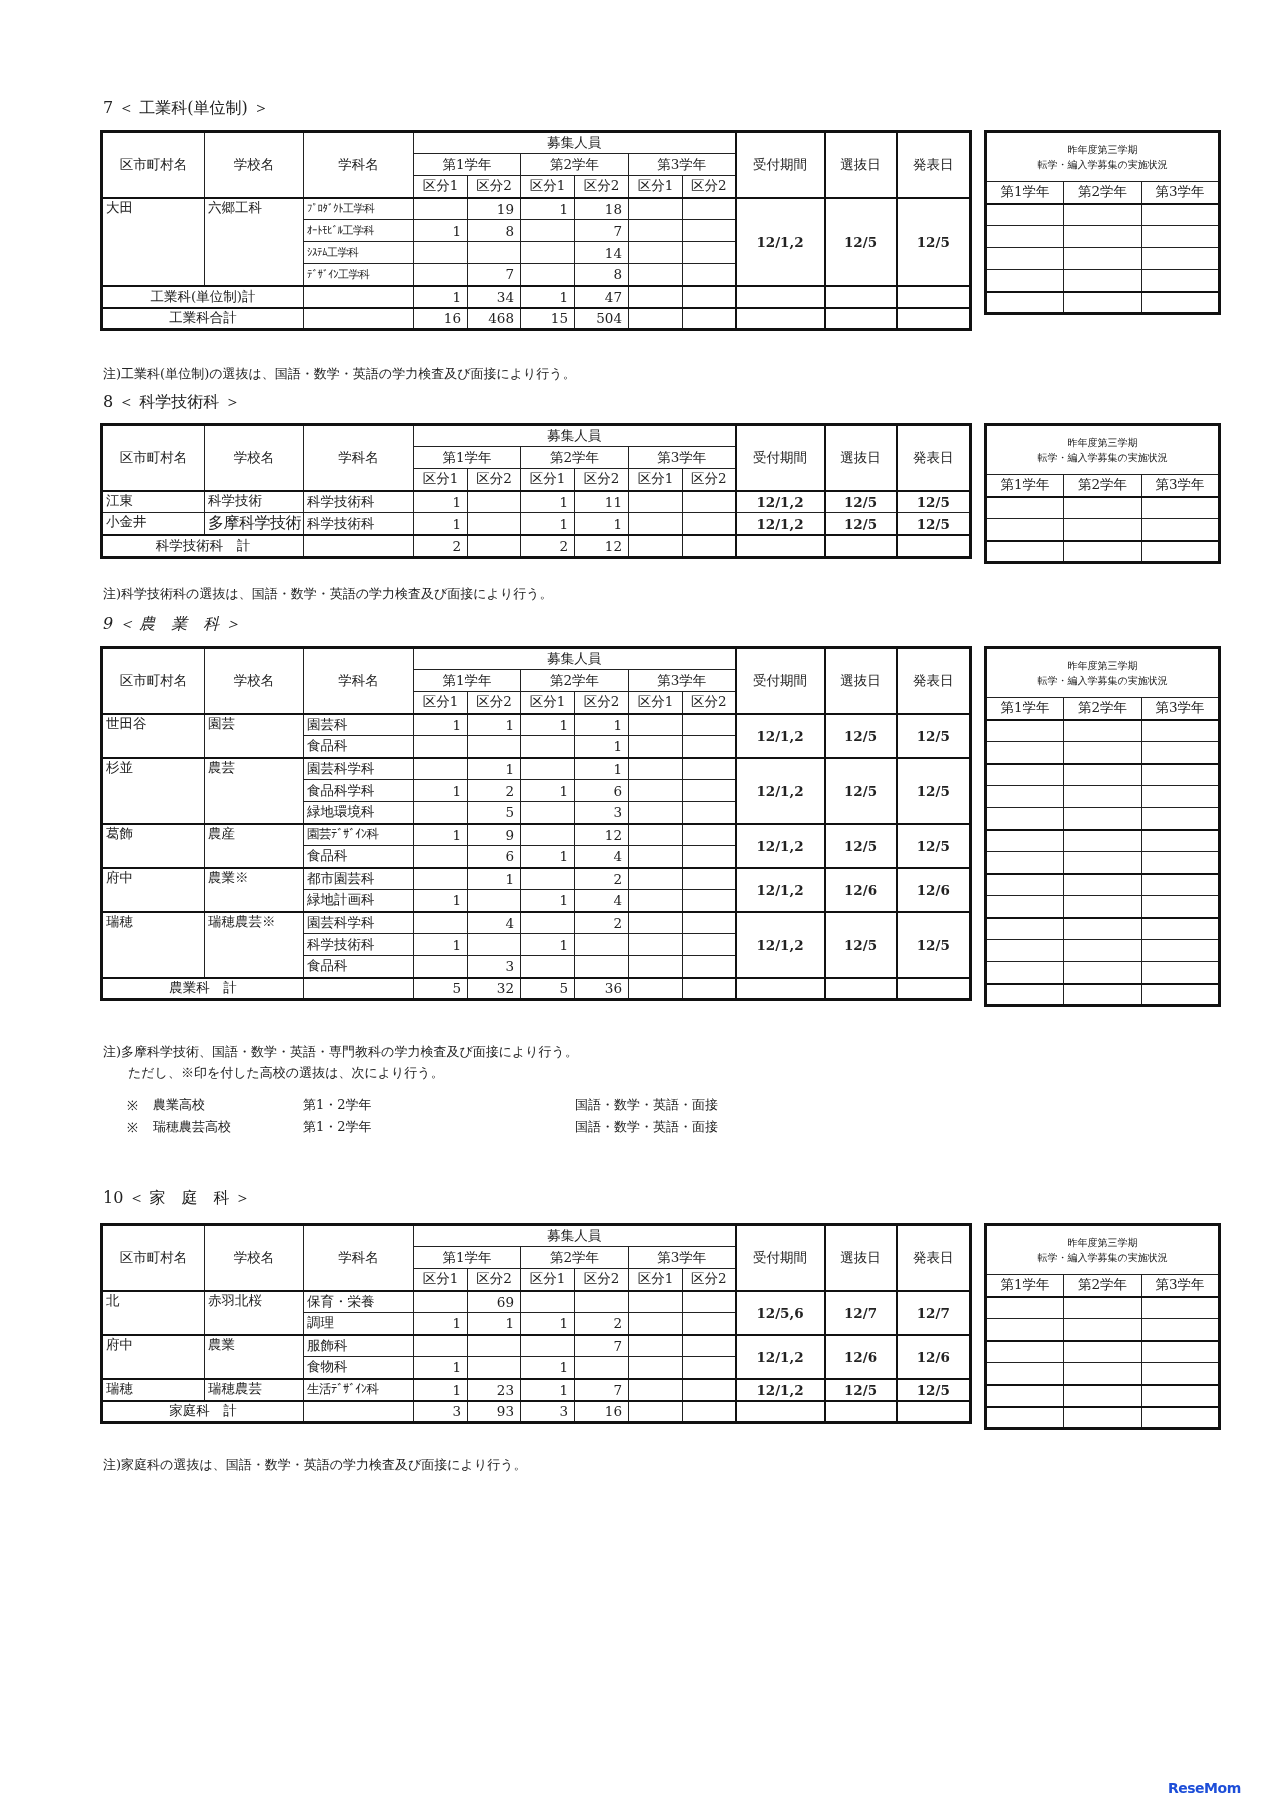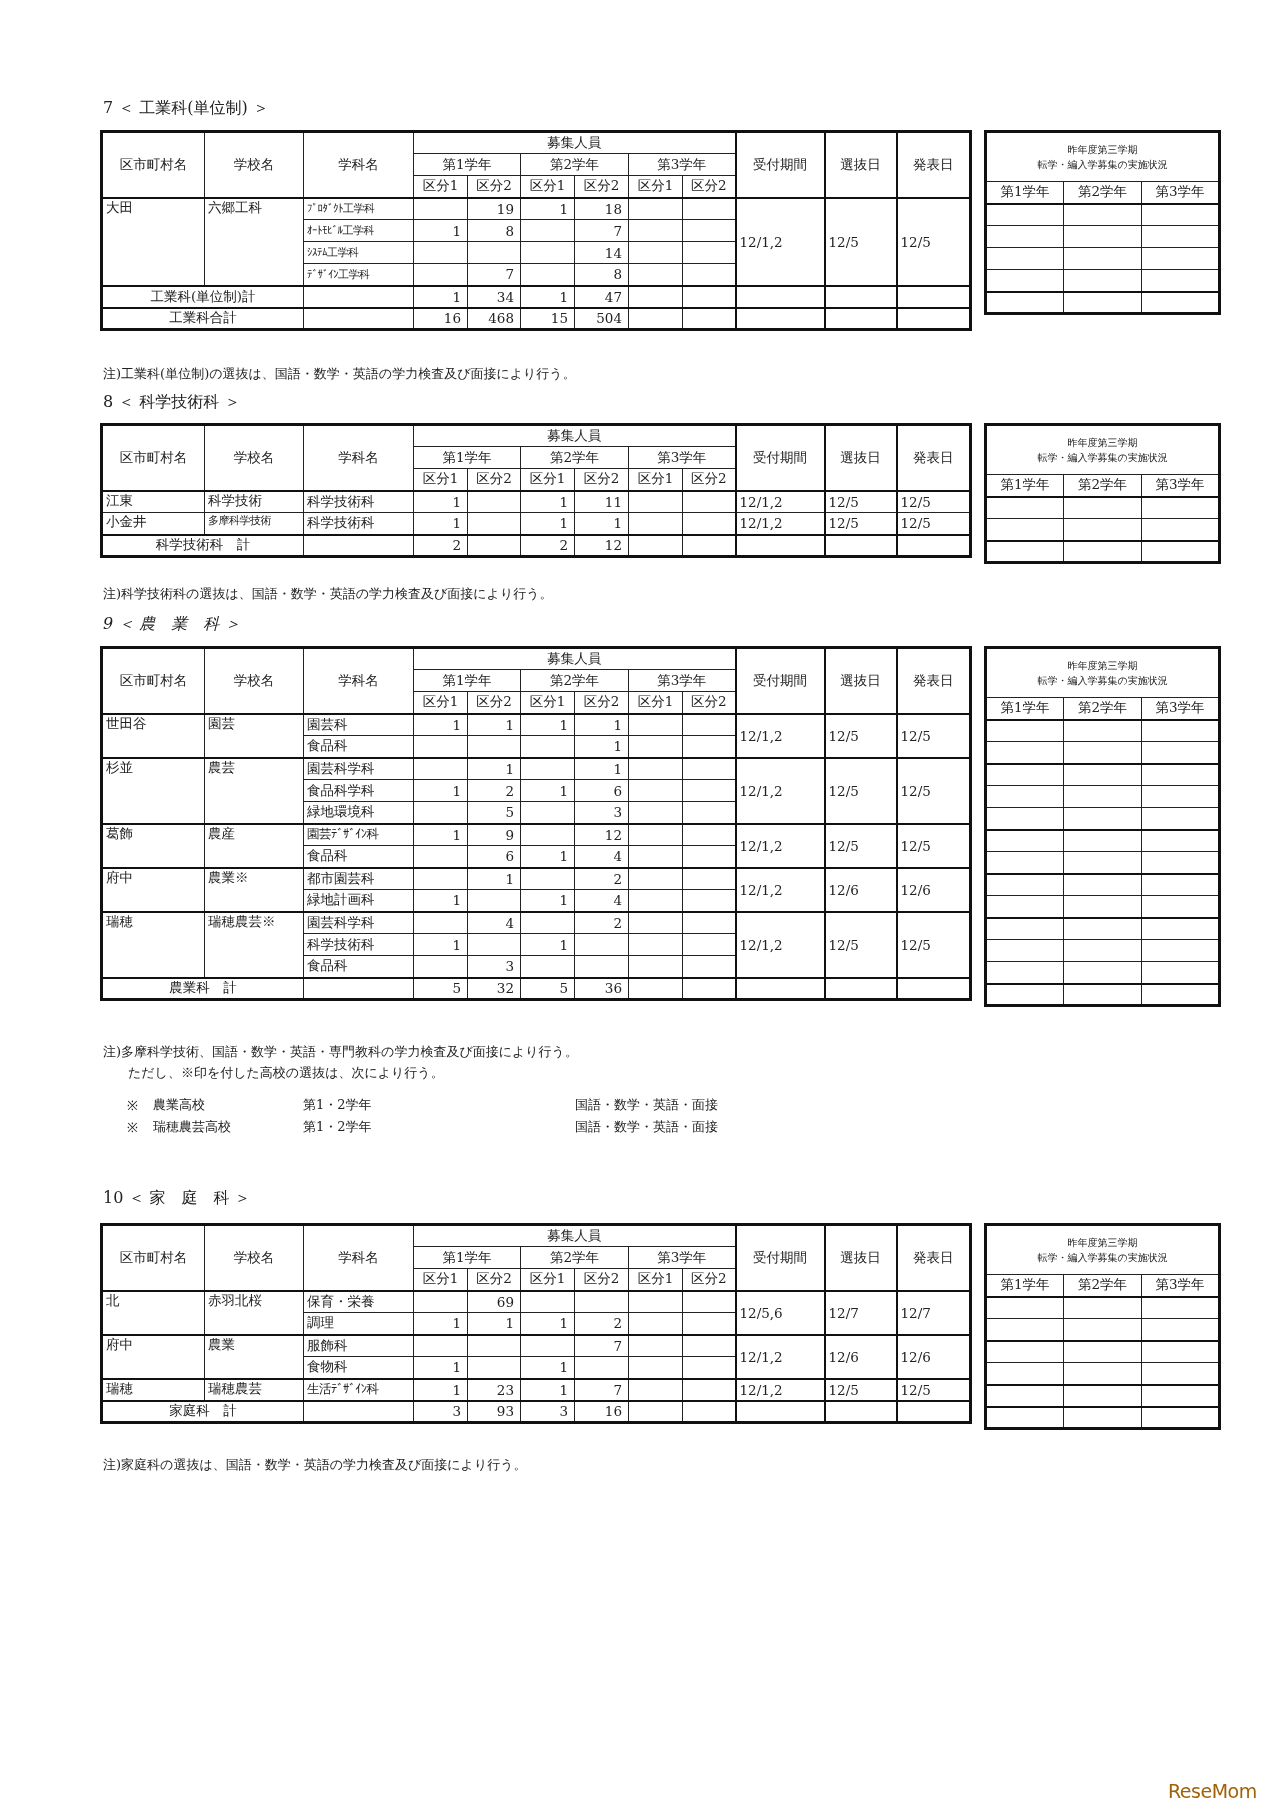--- a/index.html
+++ b/index.html
@@ -3,28 +3,28 @@
 <meta charset="utf-8">
 <style>
   html, body { margin:0; padding:0; background:#fff; }
   body { width:1280px; height:1810px; position:relative; font-family:"DejaVu Serif","Liberation Serif",serif; color:#222; overflow:hidden; }
   .sec-title { position:absolute; left:103px; font-size:16px; white-space:pre; }
   .note { position:absolute; left:103px; font-size:13px; white-space:pre; }
   table.main, table.side { position:absolute; border-collapse:collapse; table-layout:fixed; border:3px solid #111; }
   table.main td, table.side td { border:1px solid #222; padding:0 3px; font-size:13.5px; height:22px; box-sizing:border-box; overflow:hidden; white-space:nowrap; }
   table.main td.h, table.side td.h { text-align:center; }
   table.main td.num { text-align:right; padding-right:6px; }
-  table.main td.c { text-align:left; }
+  table.main td.c { text-align:center;font-weight:bold; }
   table.main td.l { text-align:left; vertical-align:top; }
   table.main td.total { text-align:center; }
   table.main td.narrow { font-size:11px; letter-spacing:-0.5px; }
   .bt { border-top:2.5px solid #111 !important; }
   .bl { border-left:2.5px solid #111 !important; }
   table.side td.small { font-size:10px; line-height:15px; }
-  .logo { position:absolute; left:1168px; top:1780px; font-family:"DejaVu Sans","Liberation Sans",sans-serif; font-weight:normal; font-size:19px; color:#a16207; letter-spacing:-0.5px; }
+  .logo { position:absolute; left:1168px; top:1780px; font-family:"DejaVu Sans","Liberation Sans",sans-serif; font-weight:bold; font-size:14px; color:#1d4ed8; letter-spacing:-0.5px; }
   .note-row { position:absolute; font-size:13px; white-space:pre; }
 </style>
 </head>
 <body>
 
 <div class="sec-title" style="top:98px;">7 ＜ 工業科(単位制) ＞</div>
 
 <table class="main" style="left:100px; top:130px; width:869px;">
   <colgroup>
     <col style="width:103px">
@@ -227,21 +227,21 @@
     <td class="num bt">1</td>
     <td class="num bt">11</td>
     <td class="num bt"></td>
     <td class="num bt"></td>
     <td class="c bt bl">12/1,2</td>
     <td class="c bt bl">12/5</td>
     <td class="c bt bl">12/5</td>
   </tr>
   <tr>
     <td class="l">小金井</td>
-    <td class="l narrow" style="font-size:11px;">多摩科学技術</td>
+    <td class="l narrow" style="font-size:16px;">多摩科学技術</td>
     <td>科学技術科</td>
     <td class="num">1</td>
     <td class="num"></td>
     <td class="num">1</td>
     <td class="num">1</td>
     <td class="num"></td>
     <td class="num"></td>
     <td class="c bl">12/1,2</td>
     <td class="c bl">12/5</td>
     <td class="c bl">12/5</td>

